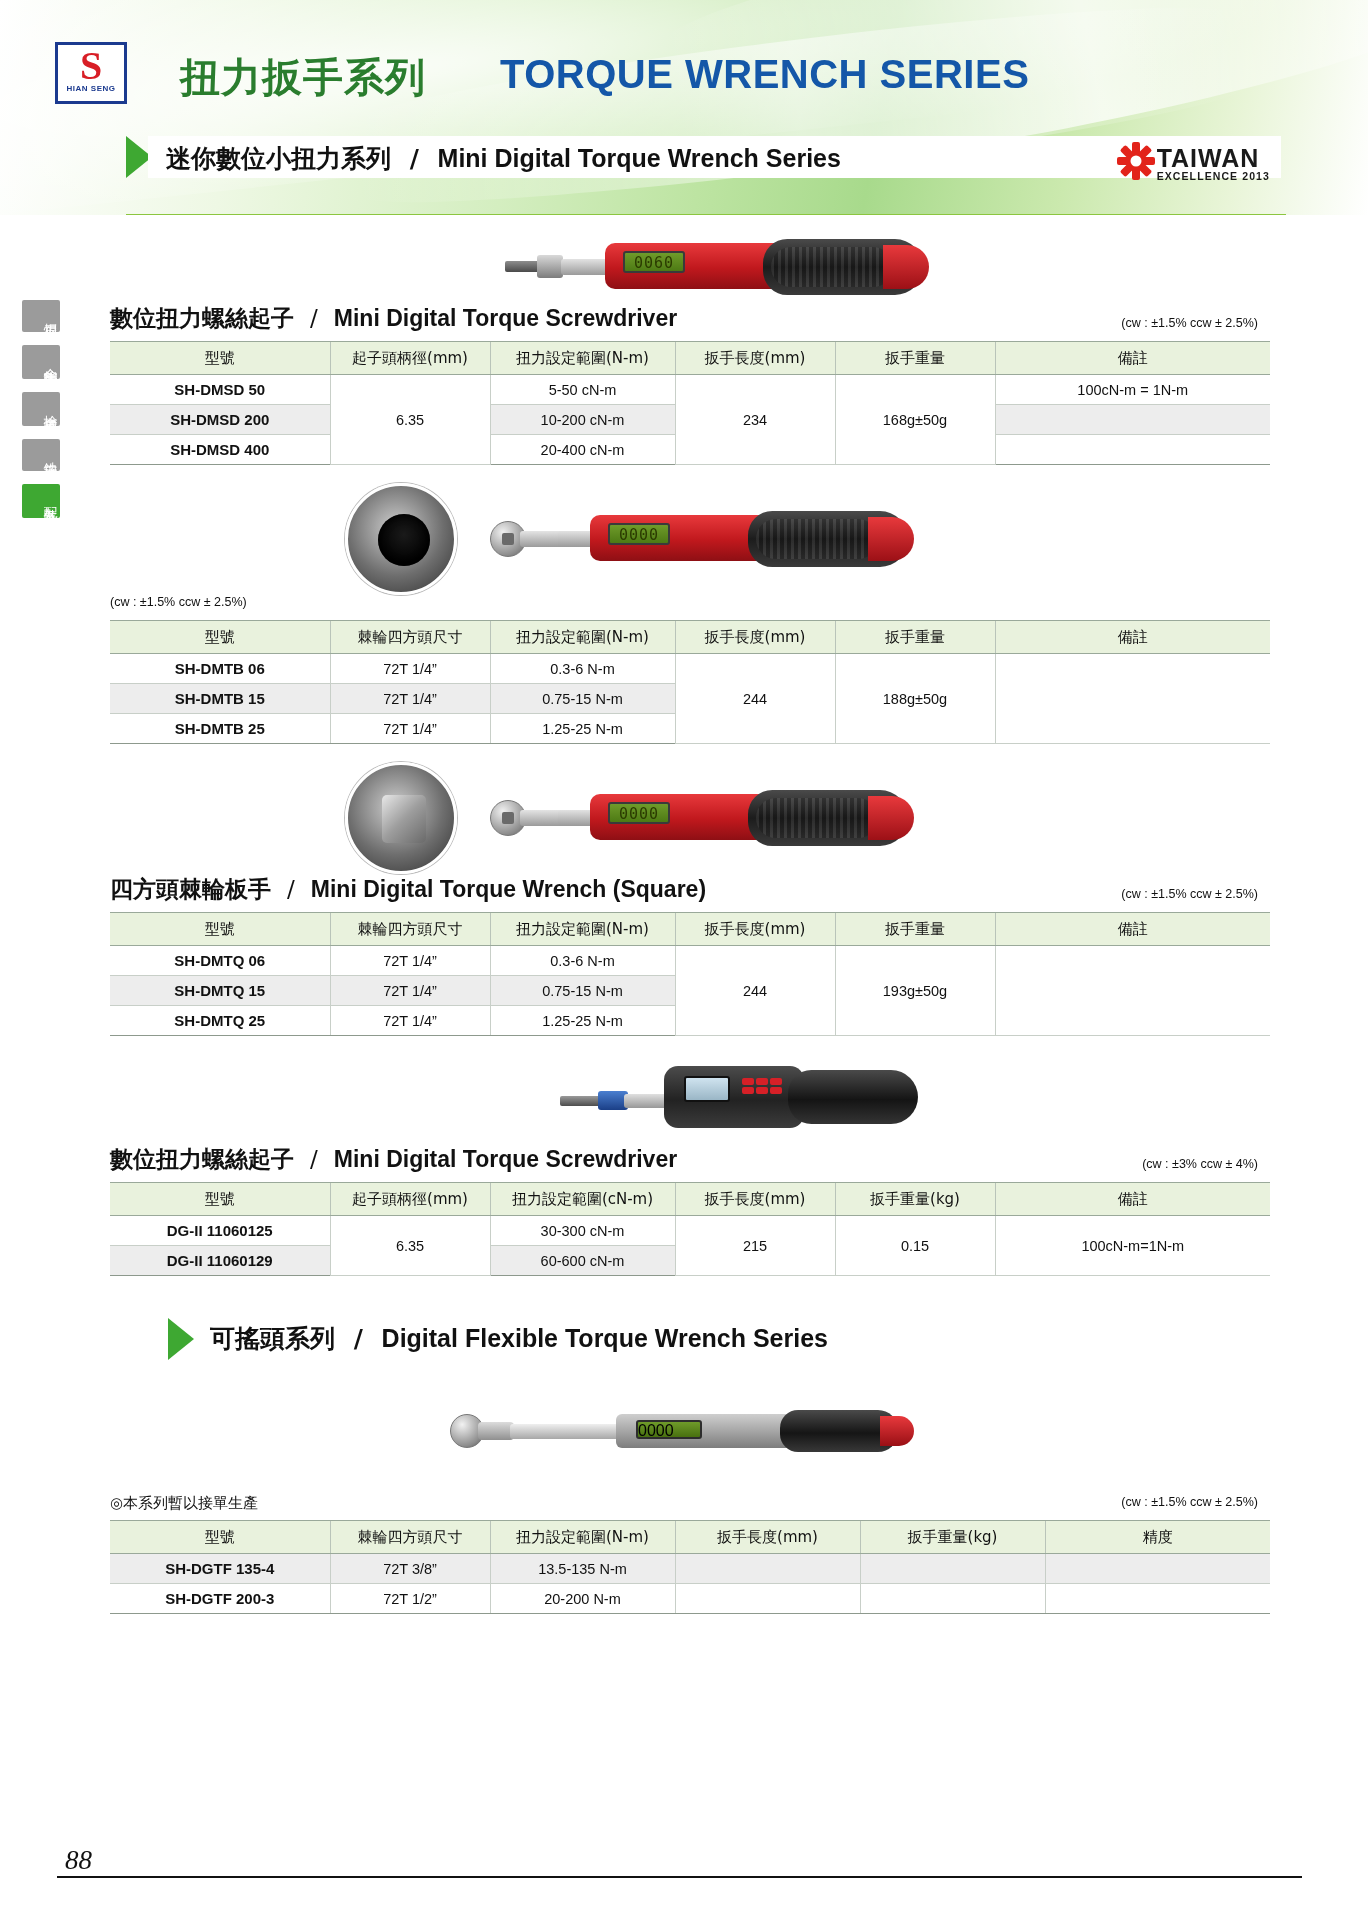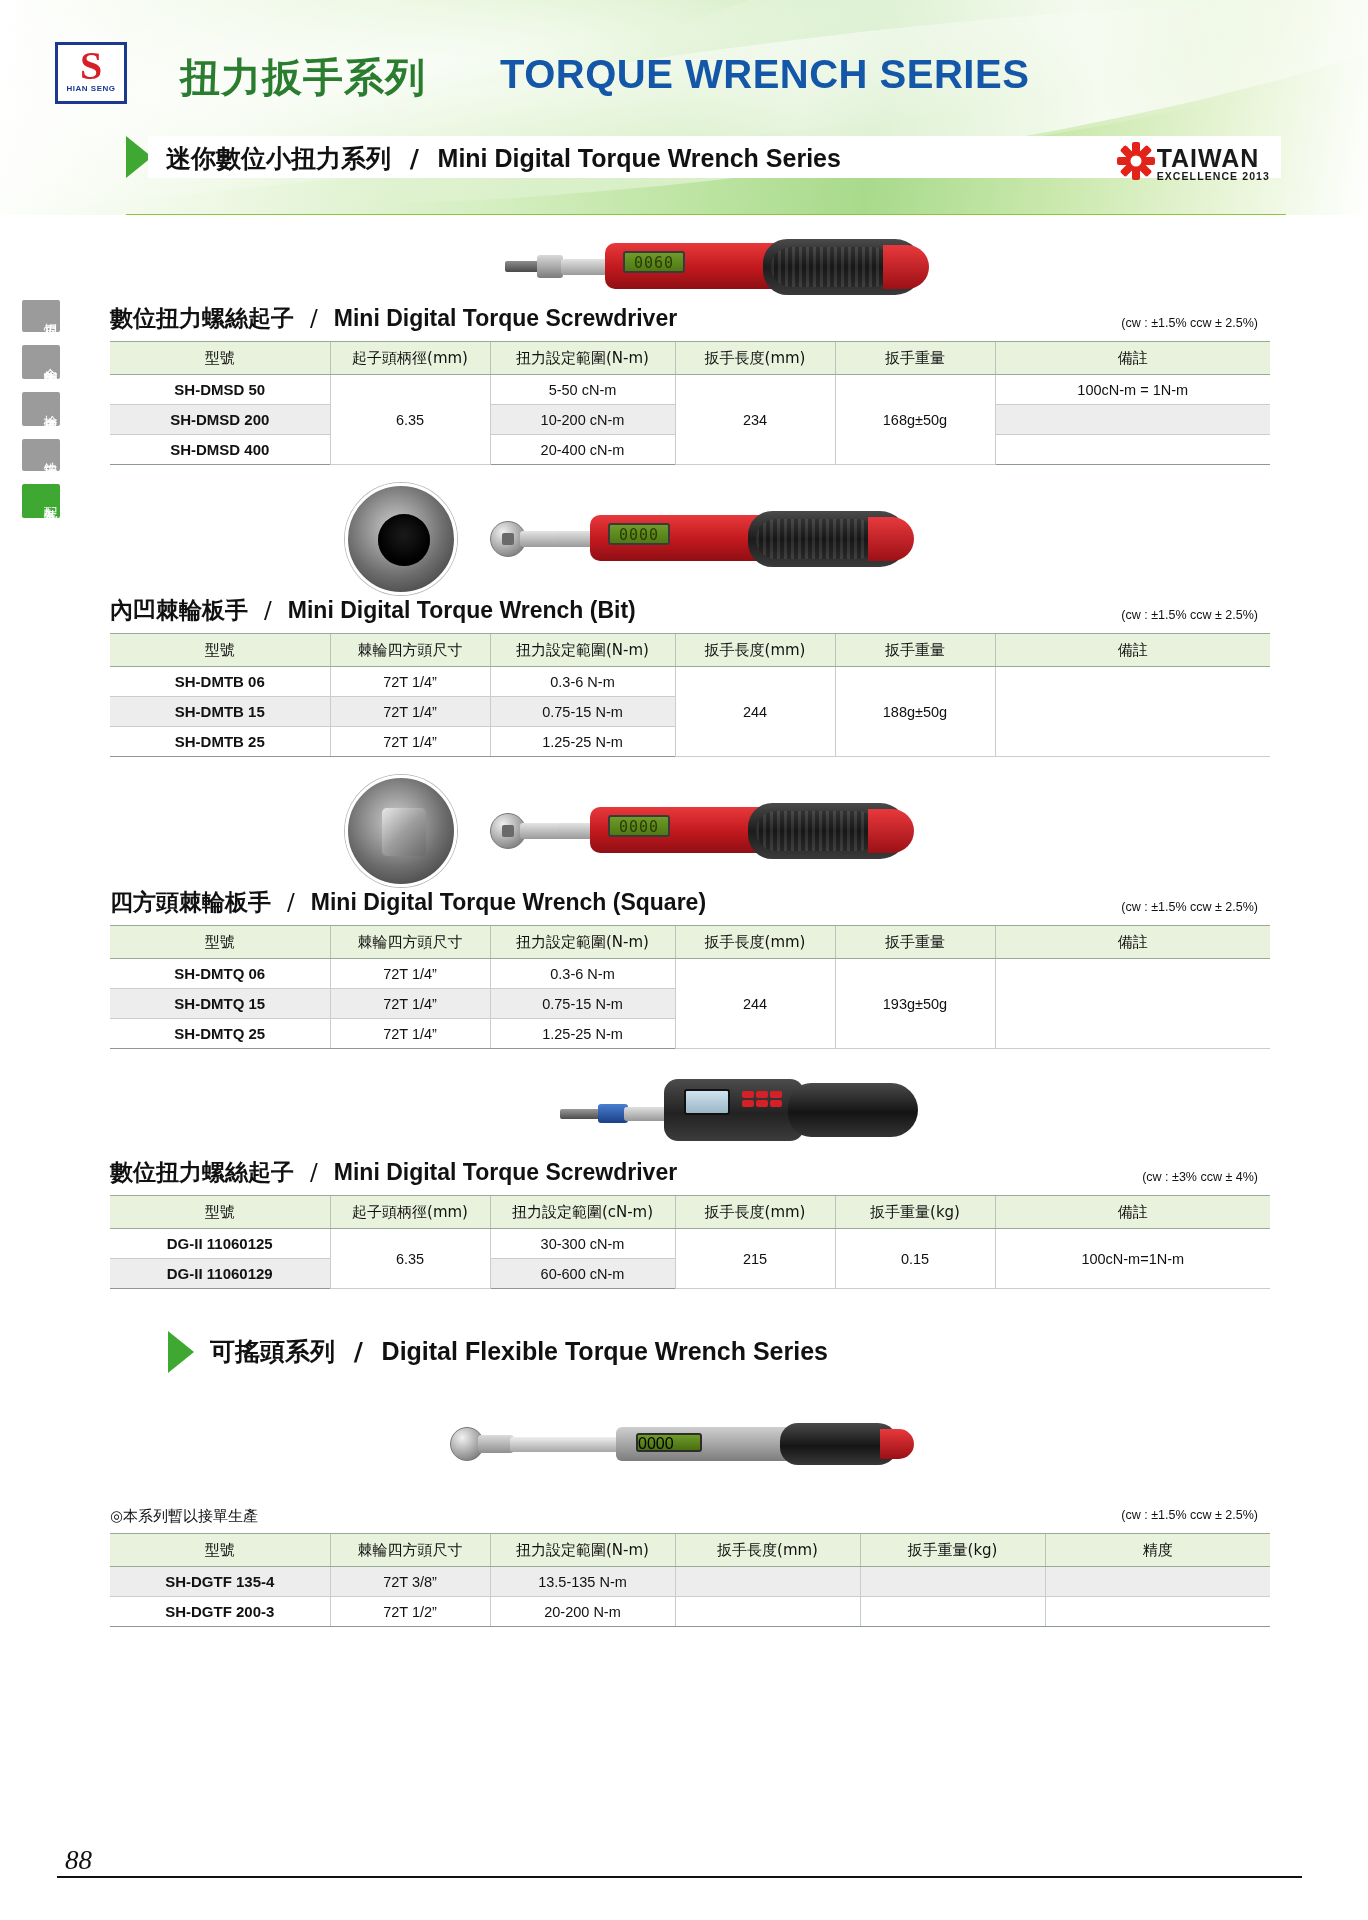--- a/index.html
+++ b/index.html
@@ -366,25 +366,20 @@
         <div class="rt-neck"></div>
         <div class="sd-shaft" style="left:68px;top:26px;width:44px;"></div>
         <div class="sd-body"></div>
         <div class="sd-screen">0000</div>
         <div class="sd-grip"></div>
         <div class="sd-redtail"></div>
       </div>
     </div>
 
     <div class="sec-head">
-      <div class="sec-title">
-        <span>內凹棘輪板手</span>
-        <span class="sep">/</span>
-        <span class="en">Mini Digital Torque Wrench (Bit)</span>
-      </div>
       <div class="sec-note">(cw : ±1.5%  ccw ± 2.5%)</div>
     </div>
 
     <table class="spec">
       <thead>
           <tr>
         <th style="width:220px">型號</th>
         <th style="width:160px">棘輪四方頭尺寸</th>
         <th style="width:185px">扭力設定範圍(N-m)</th>
         <th style="width:160px">扳手長度(mm)</th>

